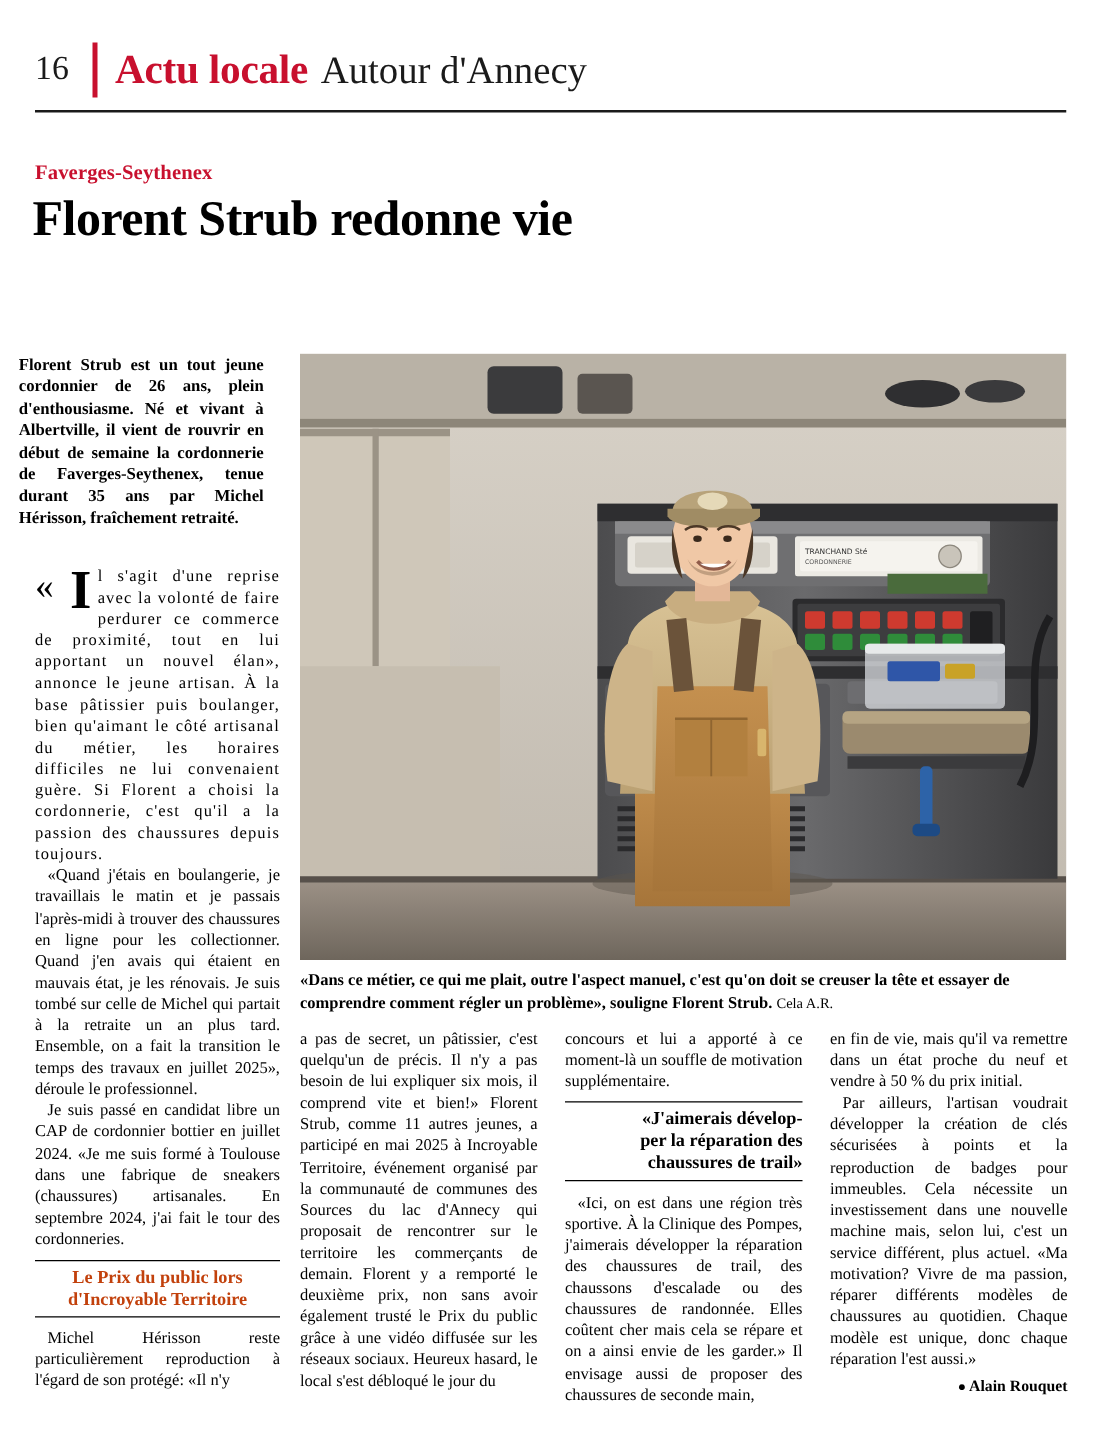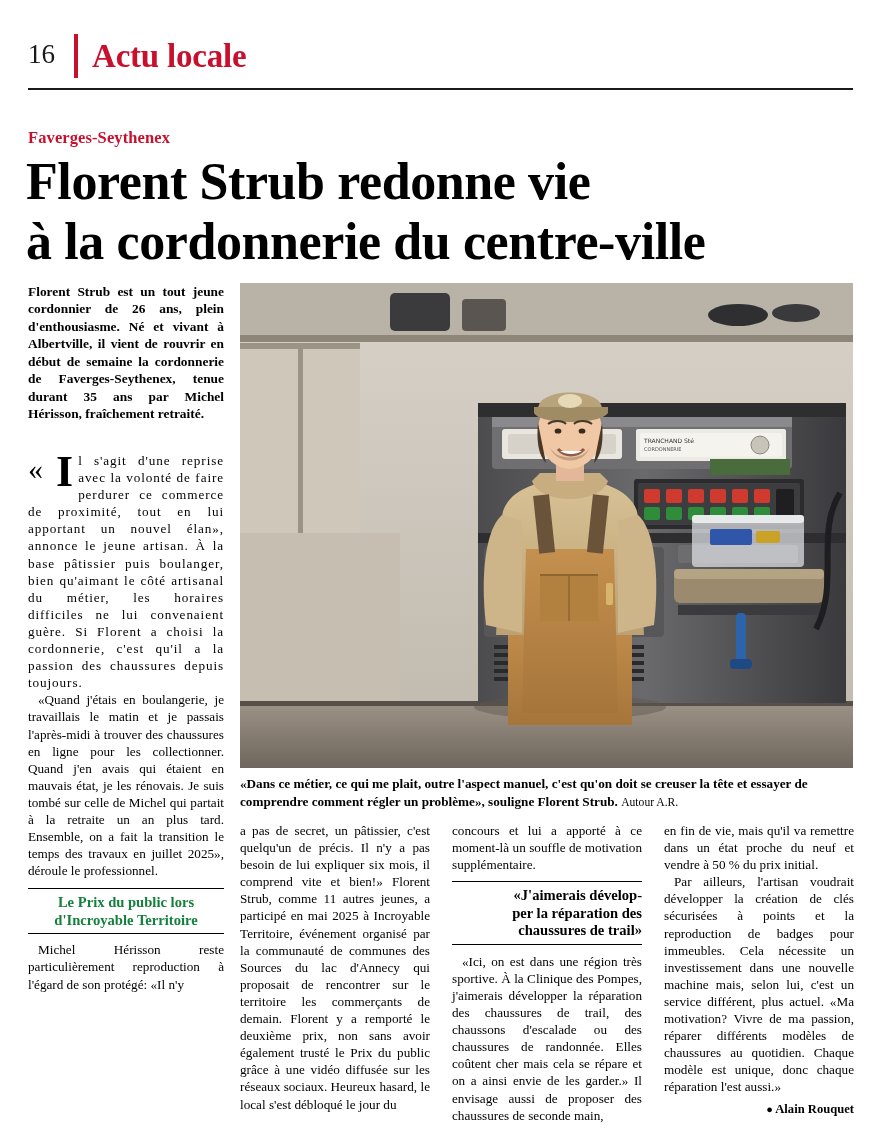--- a/index.html
+++ b/index.html
@@ -82,30 +82,30 @@
     color: #c8102e;
     letter-spacing: 0.1px;
   }
   .headline {
     position: absolute;
     left: 26px;
     top: 152px;
     width: 830px;
     font-family: "Liberation Serif", serif;
     font-weight: bold;
-    font-size: 52px;
+    font-size: 40px;
     line-height: 1.16;
     color: #000000;
     letter-spacing: -0.4px;
   }
 
   
   .intro {
     position: absolute;
-    left: 28px;
+    left: 15px;
     top: 283px;
     width: 196px;
     font-family: "Liberation Serif", serif;
     font-weight: bold;
     font-size: 13.4px;
     line-height: 1.30;
     text-align: justify;
     color: #000000;
   }
 
@@ -193,21 +193,21 @@
     height: 1px;
     background: #000000;
     width: 100%;
   }
   .subhead .txt {
     font-family: "Liberation Serif", serif;
     font-weight: bold;
     font-size: 14.6px;
     line-height: 1.2;
     padding: 5px 0 4px 0;
-    color: #15803d;
+    color: #c2410c;
   }
 
   
   #col2 { left: 240px; top: 822px; width: 190px; }
   #col3 { left: 452px; top: 822px; width: 190px; }
   #col4 { left: 664px; top: 822px; width: 190px; }
 
   .inline-subhead {
     text-align: right;
     margin: 8px 0 8px 0;
@@ -238,27 +238,27 @@
 </style>
 </head>
 <body>
 
 <div class="page">
 
   <div class="masthead">
     <div class="page-num">16</div>
     <div class="masthead-rule"></div>
     <div class="masthead-title">Actu locale</div>
+    <div class="masthead-sub">Autour d'Annecy</div>
   </div>
   <div class="masthead-bottom-line"></div>
 
   <div class="kicker">Faverges-Seythenex</div>
   <div class="headline">
     <div>Florent Strub redonne vie</div>
-    <div>à la cordonnerie du centre-ville</div>
   </div>
 
   <div class="intro">Florent Strub est un tout jeune cordonnier de 26 ans, plein d'enthousiasme. Né et vivant à Albertville, il vient de rouvrir en début de semaine la cordonnerie de Faverges-Seythenex, tenue durant 35 ans par Michel Hérisson, fraîchement retraité.</div>
 
   <div class="photo">
     <svg width="613" height="485" viewBox="0 0 613 485" xmlns="http://www.w3.org/2000/svg">
       <defs>
         <linearGradient id="wallg" x1="0" y1="0" x2="0" y2="1">
           <stop offset="0%" stop-color="#d8d2c8"></stop>
           <stop offset="100%" stop-color="#bfb8ad"></stop>
@@ -455,30 +455,31 @@
       <path d="M334 141 C 338 137, 347 137, 352 141" stroke="#4b3726" stroke-width="2" fill="none"></path>
       <path d="M318 166 C 325 174, 337 174, 344 166" stroke="#8f5b49" stroke-width="3" fill="none"></path>
       <path d="M320 168 C 326 172, 336 172, 342 168" fill="#ffffff"></path>
 
       <path d="M310 164 C 316 182, 344 182, 350 164 C 344 178, 316 178, 310 164" fill="#6b523a" opacity="0.35"></path>
     </svg>
   </div>
 
   <div class="photo-caption">
     <span>«Dans ce métier, ce qui me plait, outre l'aspect manuel, c'est qu'on doit se creuser la tête et essayer de comprendre comment régler un problème», souligne Florent Strub.</span>
-    <span class="credit">Autour A.R.</span>
+    <span class="credit">Cela A.R.</span>
   </div>
 
   <div class="col" id="col1">
     <div class="dropcap-wrap">
       <span class="guillemet">«</span>
       <span class="dropcap">I</span>
       <p class="first tight-tracking">l s'agit d'une reprise avec la volonté de faire perdurer ce commerce de proximité, tout en lui apportant un nouvel élan», annonce le jeune artisan. À la base pâtissier puis boulanger, bien qu'aimant le côté artisanal du métier, les horaires difficiles ne lui convenaient guère. Si Florent a choisi la cordonnerie, c'est qu'il a la passion des chaussures depuis toujours.</p>
     </div>
     <p>«Quand j'étais en boulangerie, je travaillais le matin et je passais l'après-midi à trouver des chaussures en ligne pour les collectionner. Quand j'en avais qui étaient en mauvais état, je les rénovais. Je suis tombé sur celle de Michel qui partait à la retraite un an plus tard. Ensemble, on a fait la transition le temps des travaux en juillet 2025», déroule le professionnel.</p>
+    <p>Je suis passé en candidat libre un CAP de cordonnier bottier en juillet 2024. «Je me suis formé à Toulouse dans une fabrique de sneakers (chaussures) artisanales. En septembre 2024, j'ai fait le tour des cordonneries.</p>
 
     <div class="subhead">
       <div class="rule-top"></div>
       <div class="txt">
         <div>Le Prix du public lors</div>
         <div>d'Incroyable Territoire</div>
       </div>
       <div class="rule-bot"></div>
     </div>
 

